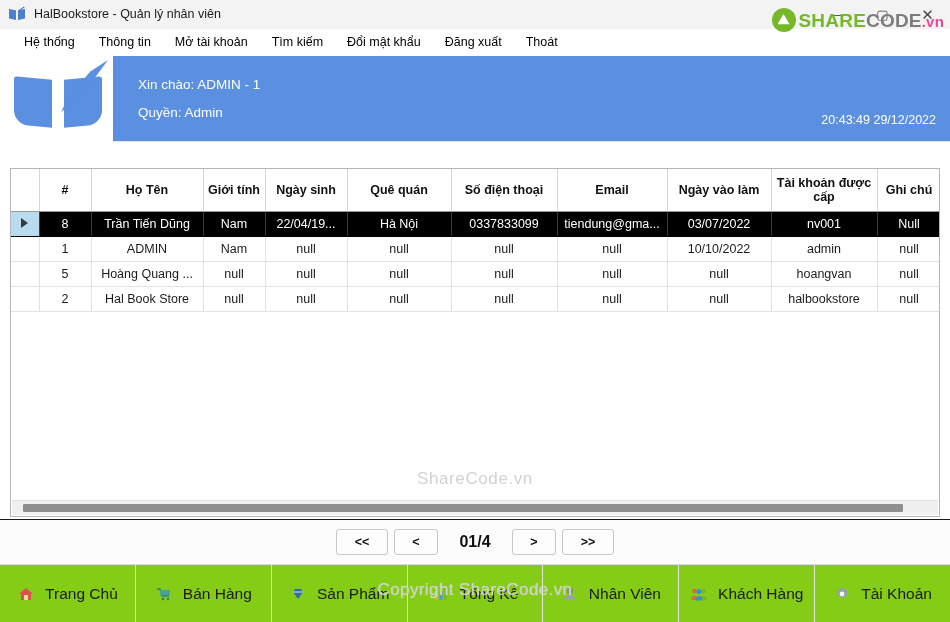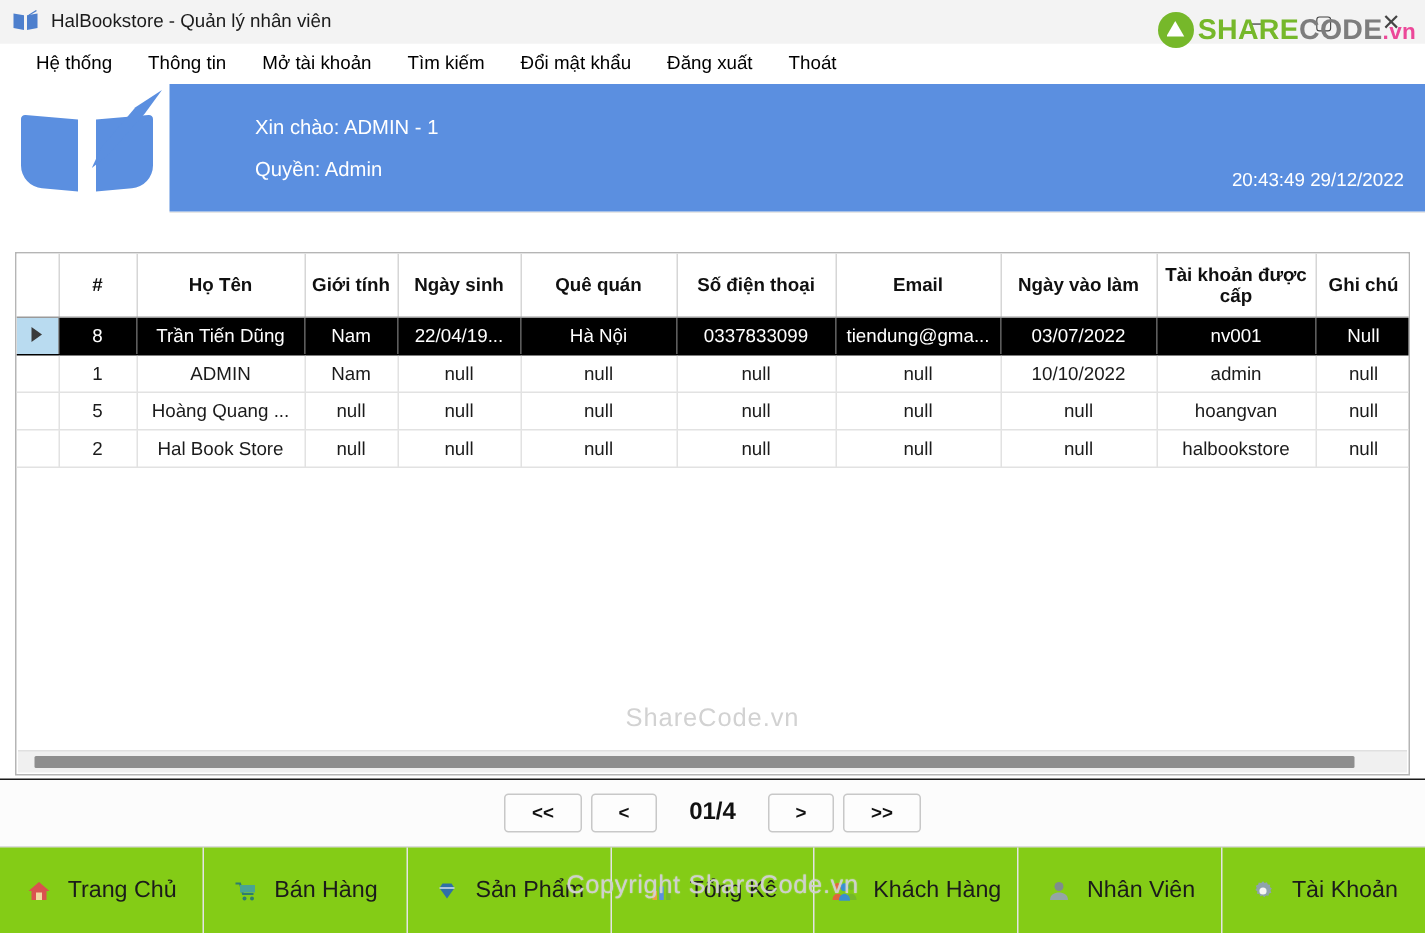--- a/index.html
+++ b/index.html
@@ -56,21 +56,21 @@
   
   #banner{
     height:86px; background:#ffffff; display:flex; position:relative;
     border-bottom:1px solid #e6e6e6;
   }
   #logo-box{ width:113px; height:86px; position:relative; background:#ffffff; flex:none; }
   #banner-blue{
     flex:1; background:#5b8fe0; position:relative; display:flex; align-items:center;
   }
   #greet{ margin-left:25px; }
-  #greet div{ color:#ffffff; font-size:13.5px; line-height:1;margin-left:32px; }
+  #greet div{ color:#ffffff; font-size:13.5px; line-height:1; }
   #greet .l1{ margin-bottom:14px; }
   #clock{
     position:absolute; right:14px; bottom:14px;
     color:#ffffff; font-size:12.5px;
   }
 
   
   .book{ position:absolute; left:14px; top:22px; width:88px; height:54px; }
   .page{ position:absolute; top:0; width:38px; height:48px; background:#5b8fe0; }
   .page.left{ left:0; border-radius:3px 0 0 14px; transform:skewY(5deg); }
@@ -351,45 +351,45 @@
           <rect x="2" y="8" width="3" height="6" fill="#e8a33d"></rect>
           <rect x="6.5" y="5" width="3" height="9" fill="#5b8fe0"></rect>
           <rect x="11" y="2" width="3" height="12" fill="#76b82a"></rect>
         </svg>
     </span>
     <span class="lbl">Tổng Kê</span>
   </div>
 
   <div class="navitem">
     <span class="navicon">
+      <svg width="16" height="16" viewBox="0 0 16 16">
+          <circle cx="8" cy="5" r="3" fill="#7f8c8d"></circle>
+          <path d="M2 14 c0-3.5 3-5 6-5 s6 1.5 6 5 z" fill="#95a5a6"></path>
+        </svg>
+    </span>
+    <span class="lbl">Nhân Viên</span>
+  </div>
+
+  <div class="navitem">
+    <span class="navicon">
       <svg width="18" height="16" viewBox="0 0 18 16">
           <circle cx="4.5" cy="5" r="2.3" fill="#e0663c"></circle>
           <circle cx="13.5" cy="5" r="2.3" fill="#76b82a"></circle>
           <circle cx="9" cy="5.5" r="2.6" fill="#3a8fd0"></circle>
           <path d="M1 14 c0-3 2-4.2 3.5-4.2 s3.5 1.2 3.5 4.2 z" fill="#e0663c"></path>
           <path d="M10 14 c0-3 2-4.2 3.5-4.2 s3.5 1.2 3.5 4.2 z" fill="#76b82a"></path>
           <path d="M5.3 14.5 c0-3.2 2-4.6 3.7-4.6 s3.7 1.4 3.7 4.6 z" fill="#3a8fd0"></path>
         </svg>
     </span>
     <span class="lbl">Khách Hàng</span>
   </div>
 
   <div class="navitem">
     <span class="navicon">
       <svg width="16" height="16" viewBox="0 0 16 16">
-          <circle cx="8" cy="5" r="3" fill="#7f8c8d"></circle>
-          <path d="M2 14 c0-3.5 3-5 6-5 s6 1.5 6 5 z" fill="#95a5a6"></path>
-        </svg>
-    </span>
-    <span class="lbl">Nhân Viên</span>
-  </div>
-
-  <div class="navitem">
-    <span class="navicon">
-      <svg width="16" height="16" viewBox="0 0 16 16">
         <path d="M8 1.5 l1.1 1.1 1.5-.5 .6 1.5 1.6 .2 -.2 1.6 1.3 .9 -.9 1.3 .6 1.5 -1.5 .6 -.5 1.5 -1.6-.2 -1.2 1.1 -1.1-1.1 -1.5 .5 -.6-1.5 -1.6-.2 .2-1.6 -1.3-.9 .9-1.3 -.6-1.5 1.5-.6 .5-1.5 1.6 .2 z" fill="#8fa3ad"></path>
         <circle cx="8" cy="8" r="2.4" fill="#f6f6f6"></circle>
       </svg>
     </span>
     <span class="lbl">Tài Khoản</span>
   </div>
 </div>
 
 <div id="wm-bottom">Copyright ShareCode.vn</div>
 

